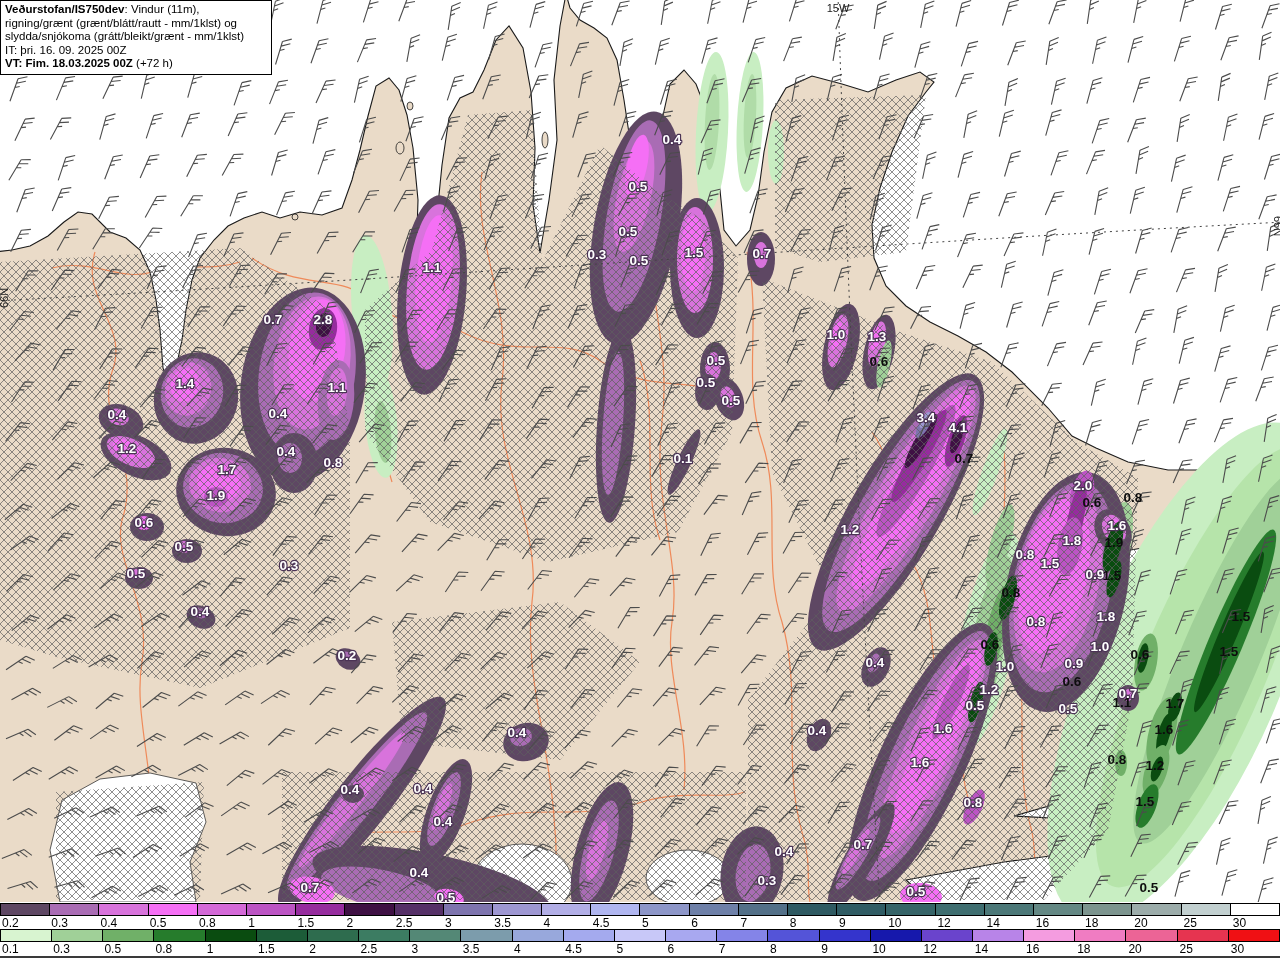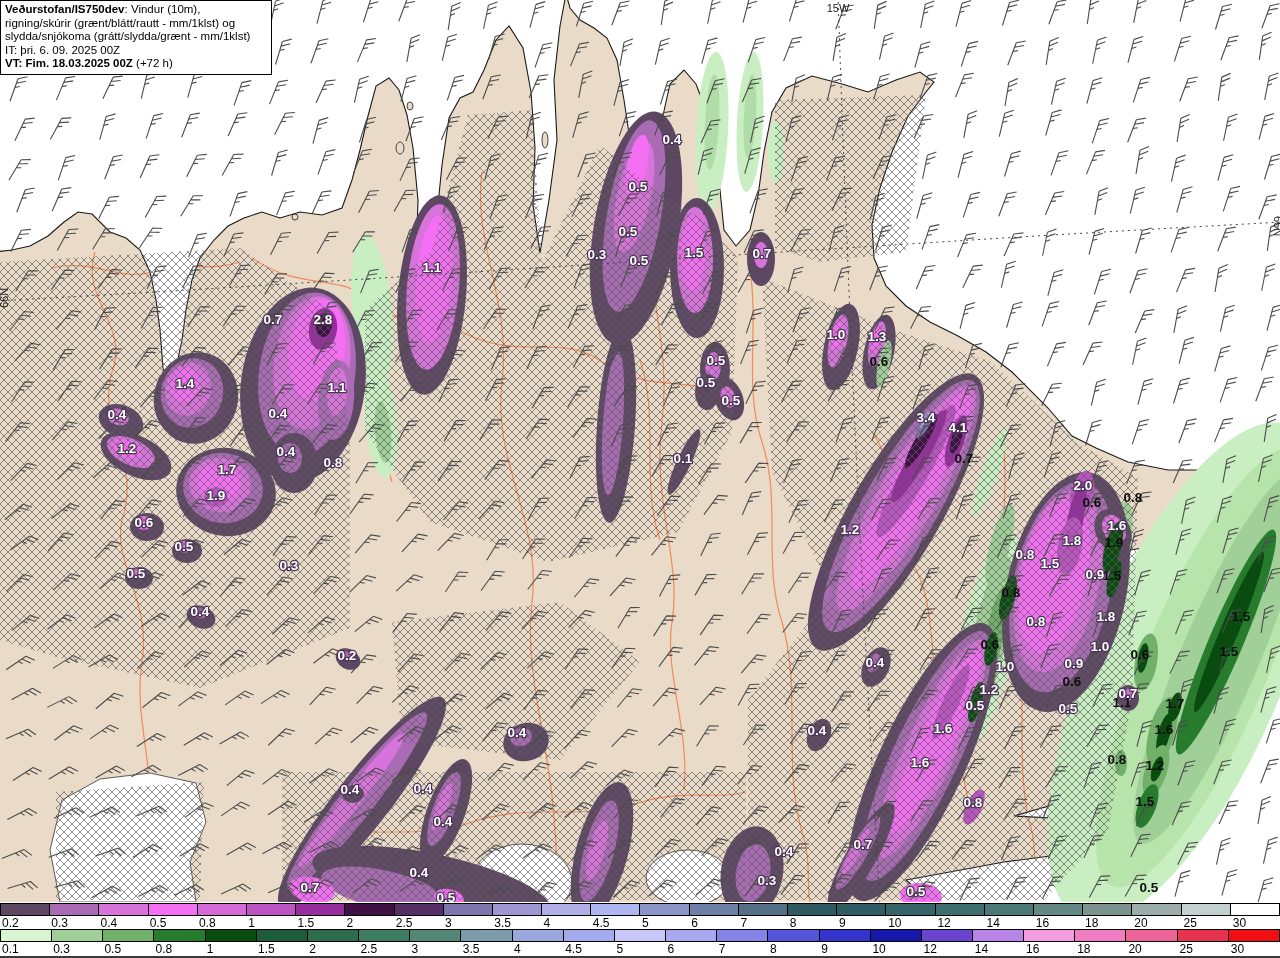--- a/index.html
+++ b/index.html
@@ -1036,24 +1036,24 @@
         <text x="1072" y="686" class="vlab vk">0.6</text>
       </g>
     <g id="gl-gratlab">
         <text x="838" y="12" class="grat" text-anchor="middle">15W</text>
         <text x="8" y="298" class="grat" text-anchor="middle" transform="rotate(-90 8 298)">66N</text>
         <text x="1274" y="226" class="grat" text-anchor="middle" transform="rotate(90 1274 226)">66N</text>
       </g>
   </svg>
 
   <div class="legendbox">
-    <div><b>Veðurstofan/IS750dev</b><span>: Vindur (10m),</span></div>
-    <div>rigning/skúrir (grænt/blátt/rautt - mm/1klst) og</div>
-    <div>slydda/snjókoma (grátt/slydda/grænt - mm/1klst)</div>
-    <div>IT: þri. 6. 09. 2025 00Z</div>
+    <div><b>Veðurstofan/IS750dev</b><span>: Vindur (11m),</span></div>
+    <div>rigning/grænt (grænt/blátt/rautt - mm/1klst) og</div>
+    <div>slydda/snjókoma (grátt/bleikt/grænt - mm/1klst)</div>
+    <div>IT: þri. 16. 09. 2025 00Z</div>
     <div><b>VT: Fim. 18.03.2025 00Z</b><span> (+72 h)</span></div>
   </div>
 
   <div class="cbar" style="top:903px;">
     <div class="cells" id="snow-cells">
         <div class="cell" style="background: rgb(94, 71, 99);"></div>
         <div class="cell" style="background: rgb(169, 108, 180);"></div>
         <div class="cell" style="background: rgb(216, 115, 220);"></div>
         <div class="cell" style="background: rgb(245, 111, 245);"></div>
         <div class="cell" style="background: rgb(212, 105, 216);"></div>

